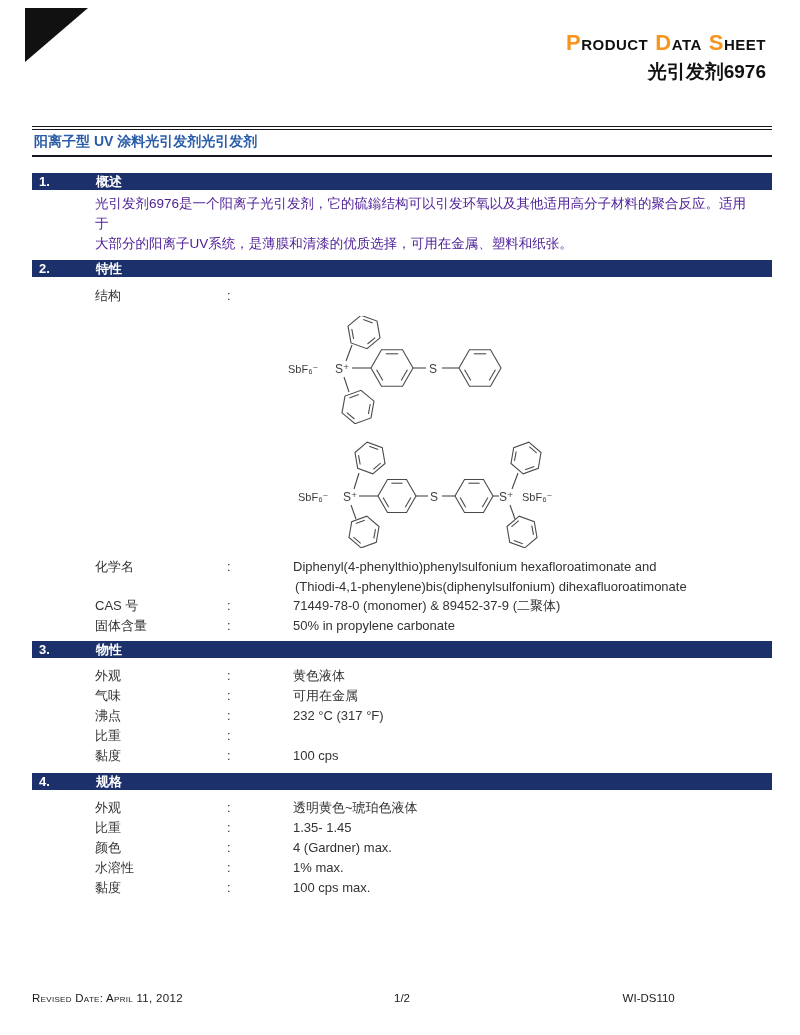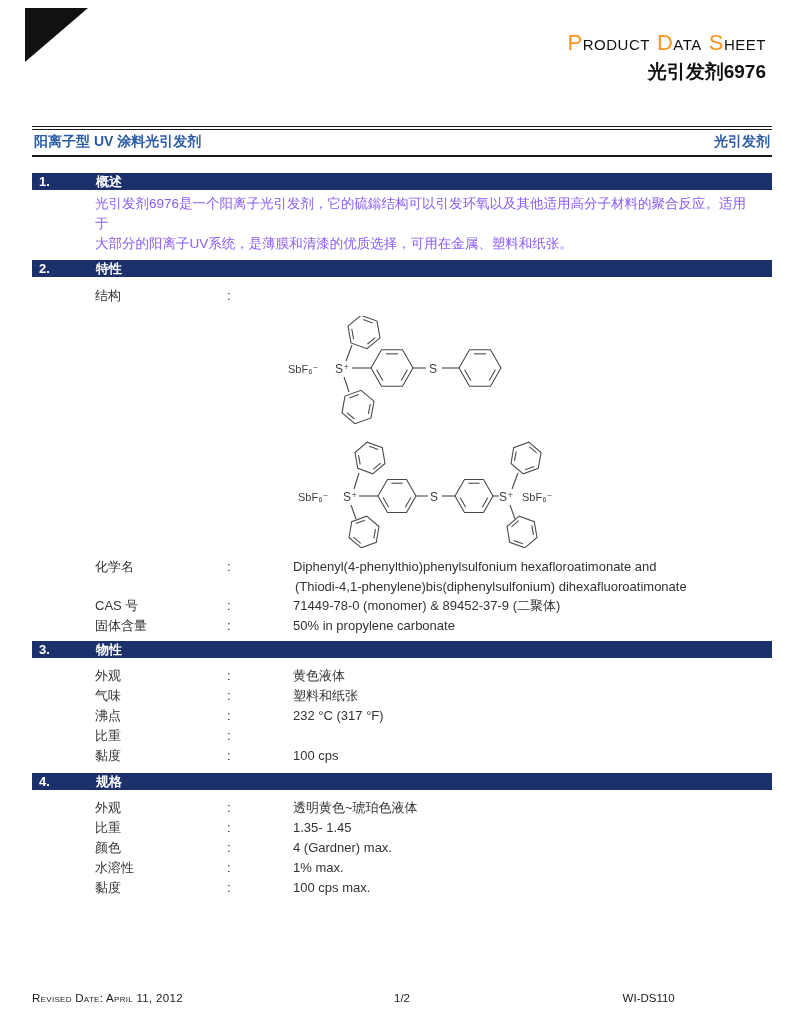--- a/index.html
+++ b/index.html
@@ -5,43 +5,43 @@
   html,body{margin:0;padding:0;background:#e8e8e8;}
   .page{position:relative;width:800px;height:1035px;margin:0 auto;background:#ffffff;
         font-family:"Liberation Sans","DejaVu Sans",sans-serif;color:#333;overflow:hidden;}
 
   
   .corner-triangle{position:absolute;left:25px;top:8px;width:0;height:0;
     border-top:54px solid #111;border-right:63px solid transparent;}
 
   
   .title-block{position:absolute;top:30px;right:34px;text-align:right;}
-  .pds-line{font-weight:normal;color:#111;letter-spacing:.5px;white-space:nowrap;}
+  .pds-line{font-weight:bold;color:#111;letter-spacing:.5px;white-space:nowrap;}
   .pds-line .initial{font-size:22px;color:#F7941D;}
   .pds-line .rest{font-size:15px;color:#111;}
   .pds-line .word-gap{display:inline-block;width:7px;}
   .cn-subtitle{font-size:19px;font-weight:bold;color:#111;margin-top:3px;}
 
   
   .column{position:absolute;left:32px;top:126px;width:740px;}
 
   .rule-head{border-top:4px double #16161e;border-bottom:2px solid #16161e;
-    padding:3px 2px 4px 2px;display:flex;justify-content:space-between;
+    padding:3px 2px 4px 2px;display:flex;justify-content:flex-start;
     font-size:14px;font-weight:bold;color:#2A5CA8;}
 
   .bar{background:#1C306B;color:#fff;font-size:13px;font-weight:bold;
     height:17px;line-height:17px;display:flex;}
   .bar .num{width:57px;padding-left:7px;}
   .bar-1{margin-top:16px;}
   .bar-2{margin-top:6px;}
   .bar-3{margin-top:5px;}
   .bar-4{margin-top:7px;}
 
   .para{margin:4px 0 0 63px;width:660px;font-size:13.5px;line-height:20px;
-    color:#8b5cf6;white-space:pre-line;}
+    color:#4c1d95;white-space:pre-line;}
 
   .prop-rows{margin-top:8px;}
   .prop-row{display:flex;font-size:13px;line-height:20px;color:#333;}
   .prop-row .label{margin-left:63px;width:132px;}
   .prop-row .colon{width:66px;}
   .prop-row .value{flex:1;}
   .value-lines div{line-height:19.5px;}
 
   .structure-row{margin-top:9px;}
 
@@ -211,21 +211,21 @@
     </div>
     <div class="prop-rows">
       <div class="prop-row">
         <span class="label">外观</span>
         <span class="colon">:</span>
         <span class="value">黄色液体</span>
       </div>
       <div class="prop-row">
         <span class="label">气味</span>
         <span class="colon">:</span>
-        <span class="value">塑料和纸张</span>
+        <span class="value">可用在金属</span>
       </div>
       <div class="prop-row">
         <span class="label">沸点</span>
         <span class="colon">:</span>
         <span class="value">232 °C (317 °F)</span>
       </div>
       <div class="prop-row">
         <span class="label">比重</span>
         <span class="colon">:</span>
       </div>

